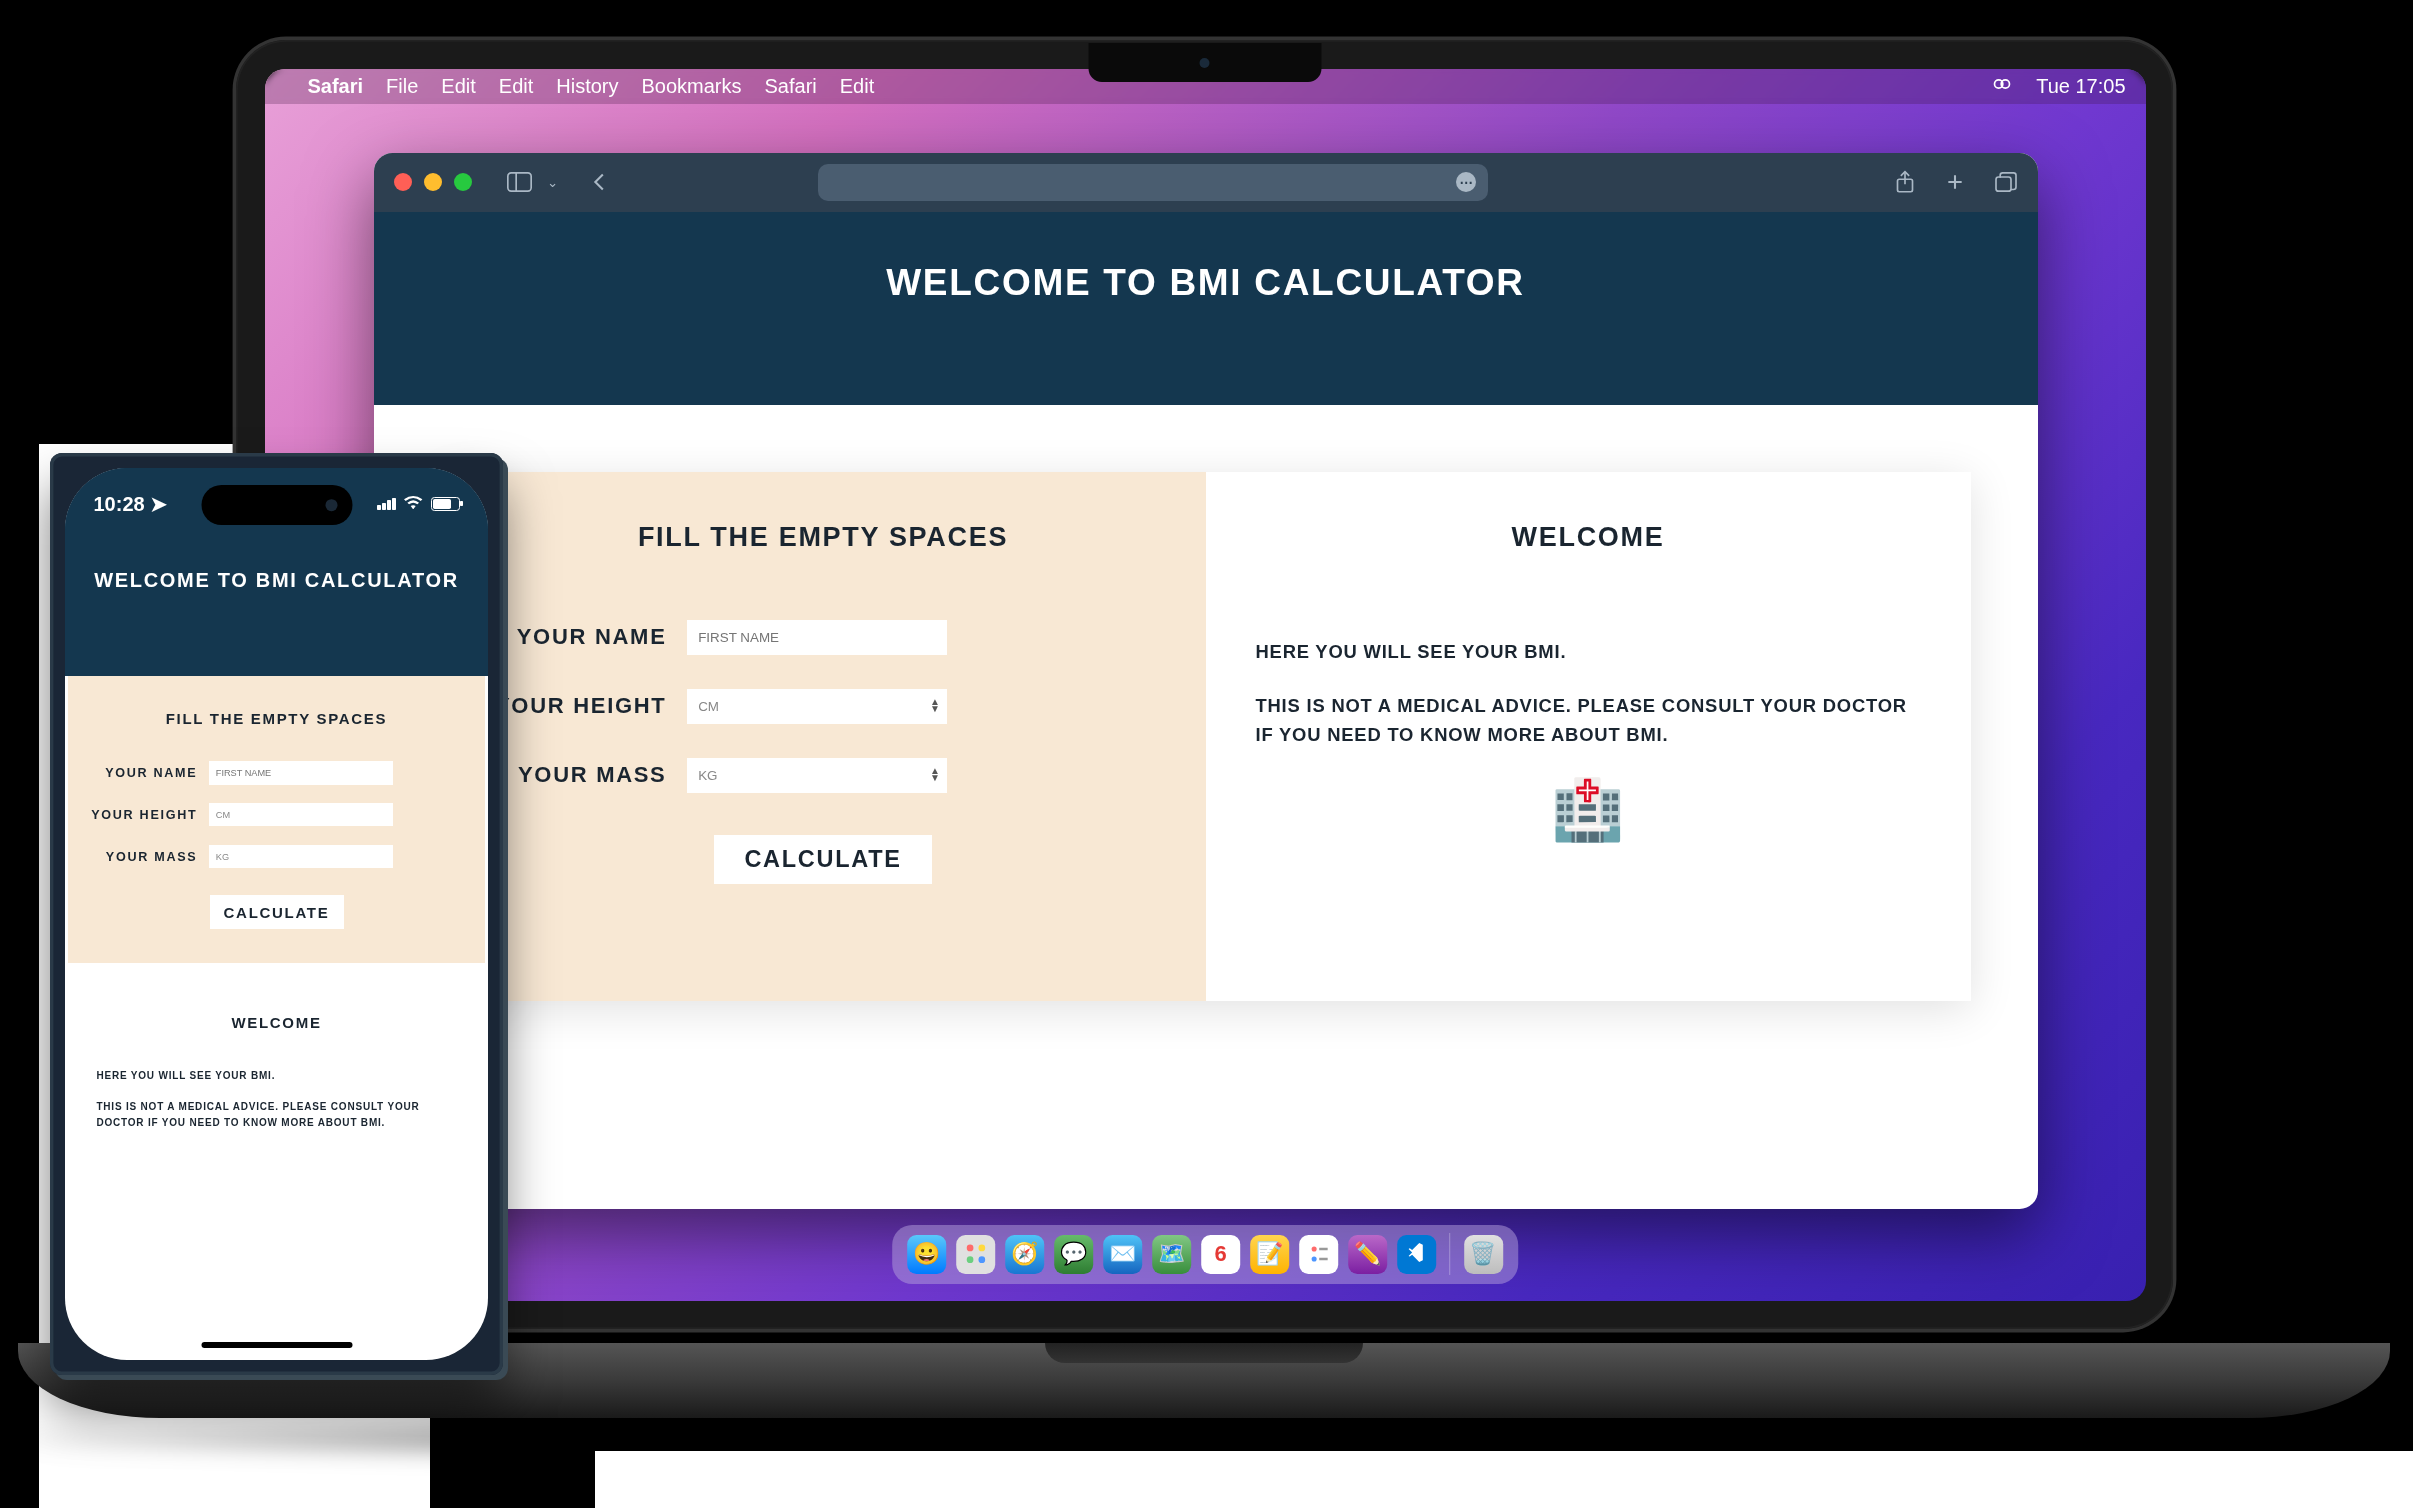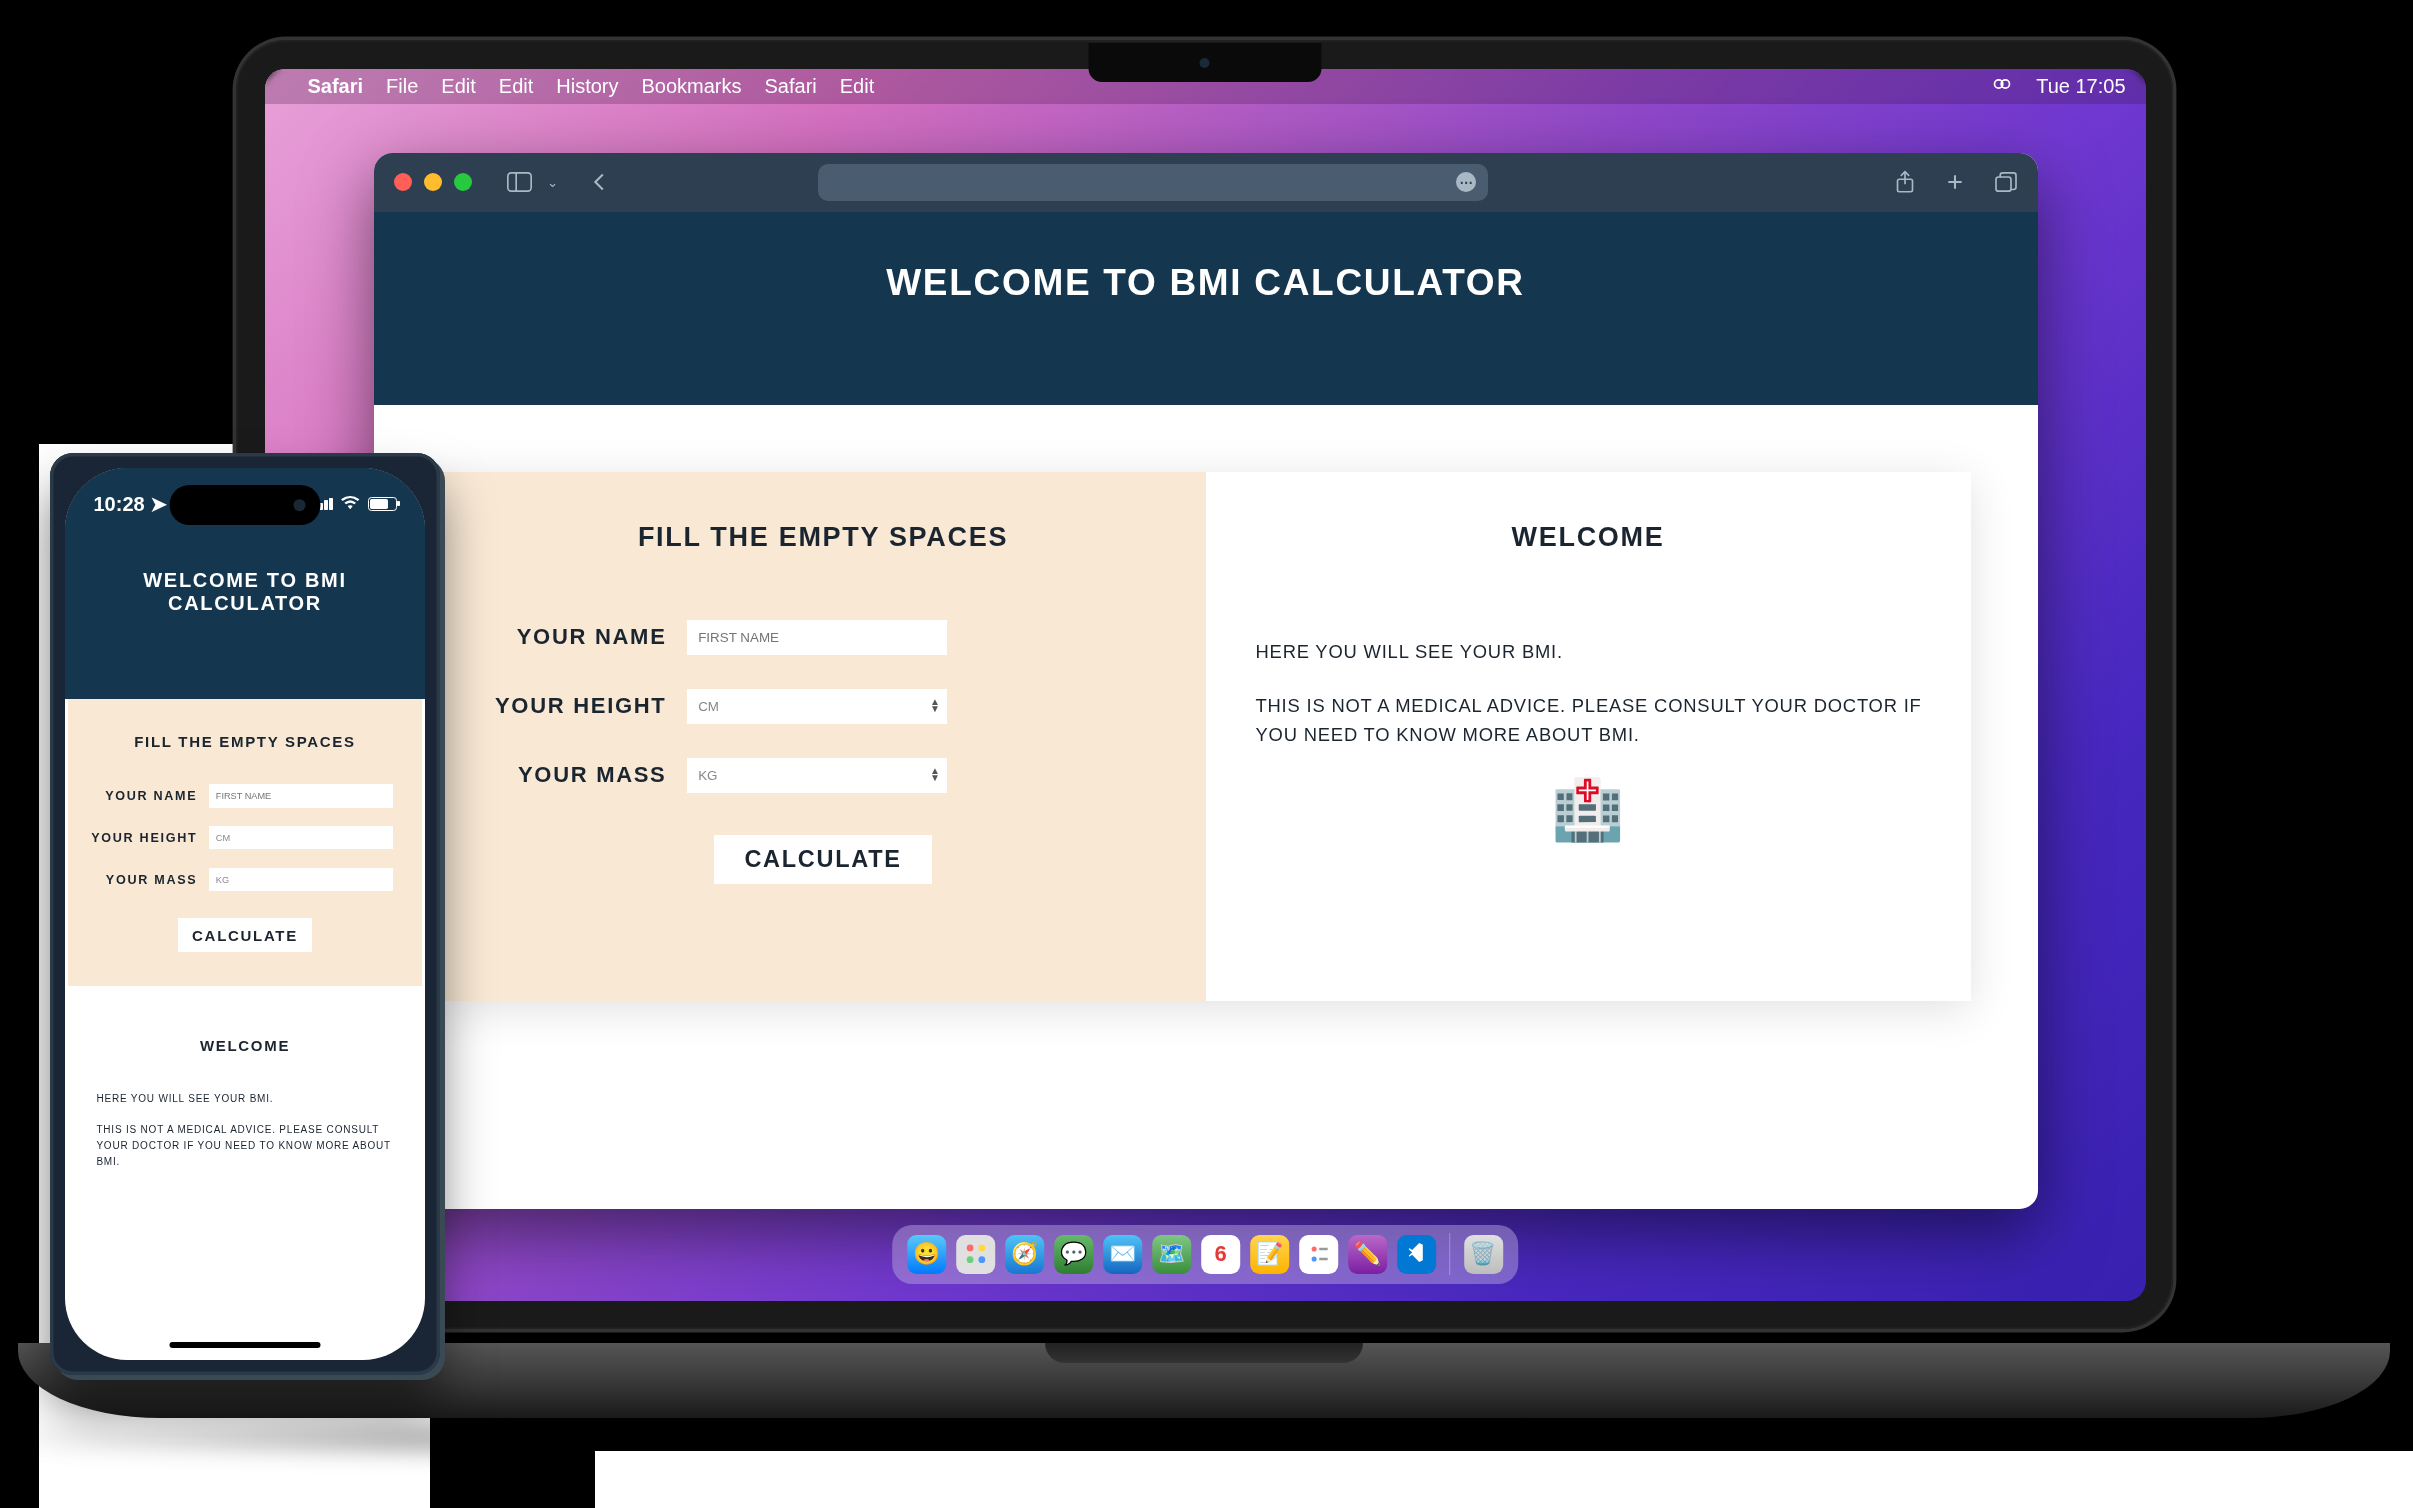--- a/index.html
+++ b/index.html
@@ -191,21 +191,21 @@
       font-size: 23.5px;
       margin-top: 8.4px;
       cursor:pointer;
     }
     .card-right {
       flex: 1;
       background:#fff;
       padding: 50px 42px;
     }
     .card-right h2 { text-align:center; font-size:27px; margin-bottom: 84px; }
-    .info-text { font-size: 18.4px; letter-spacing:0.8px; text-transform:uppercase; line-height:1.6; font-weight:400; color:#1a2530; margin-bottom: 25px; padding-left: 8px; }
+    .info-text { font-size: 18.4px; letter-spacing:0.8px; text-transform:uppercase; line-height:1.6; font-weight:700; color:#1a2530; margin-bottom: 25px; padding-left: 8px; }
     .hospital-emoji { font-size: 59px; text-align:center; margin-top: 20px; }
 
     
     .dock {
       position:absolute;
       left:50%; bottom: 17px;
       transform: translateX(-50%);
       height: 59px;
       background: rgba(180,160,220,0.5);
       border-radius: 20px;
@@ -219,24 +219,24 @@
       display:flex; align-items:center; justify-content:center;
       font-size: 22px;
     }
     .dock-sep { width:0.8px; height:42px; background:rgba(255,255,255,0.3); margin: 0 3.4px; }
 
     
     .iphone-frame {
       position: absolute;
       left: 50px;
       top: 453px;
-      width: 390px;
+      width: 453px;
       height: 922px;
       background: #1a2636;
-      border-radius: 23px;
+      border-radius: 12px;
       box-shadow: 5px 5px 0 #3a4a55, 0 34px 50px rgba(0,0,0,0.5), inset 0 0 0 3.4px #2a3a48;
       padding: 15px;
     }
     .iphone-screen {
       width: 100%; height: 100%;
       background:#fff;
       border-radius: 62px;
       overflow:hidden;
       position:relative;
     }

